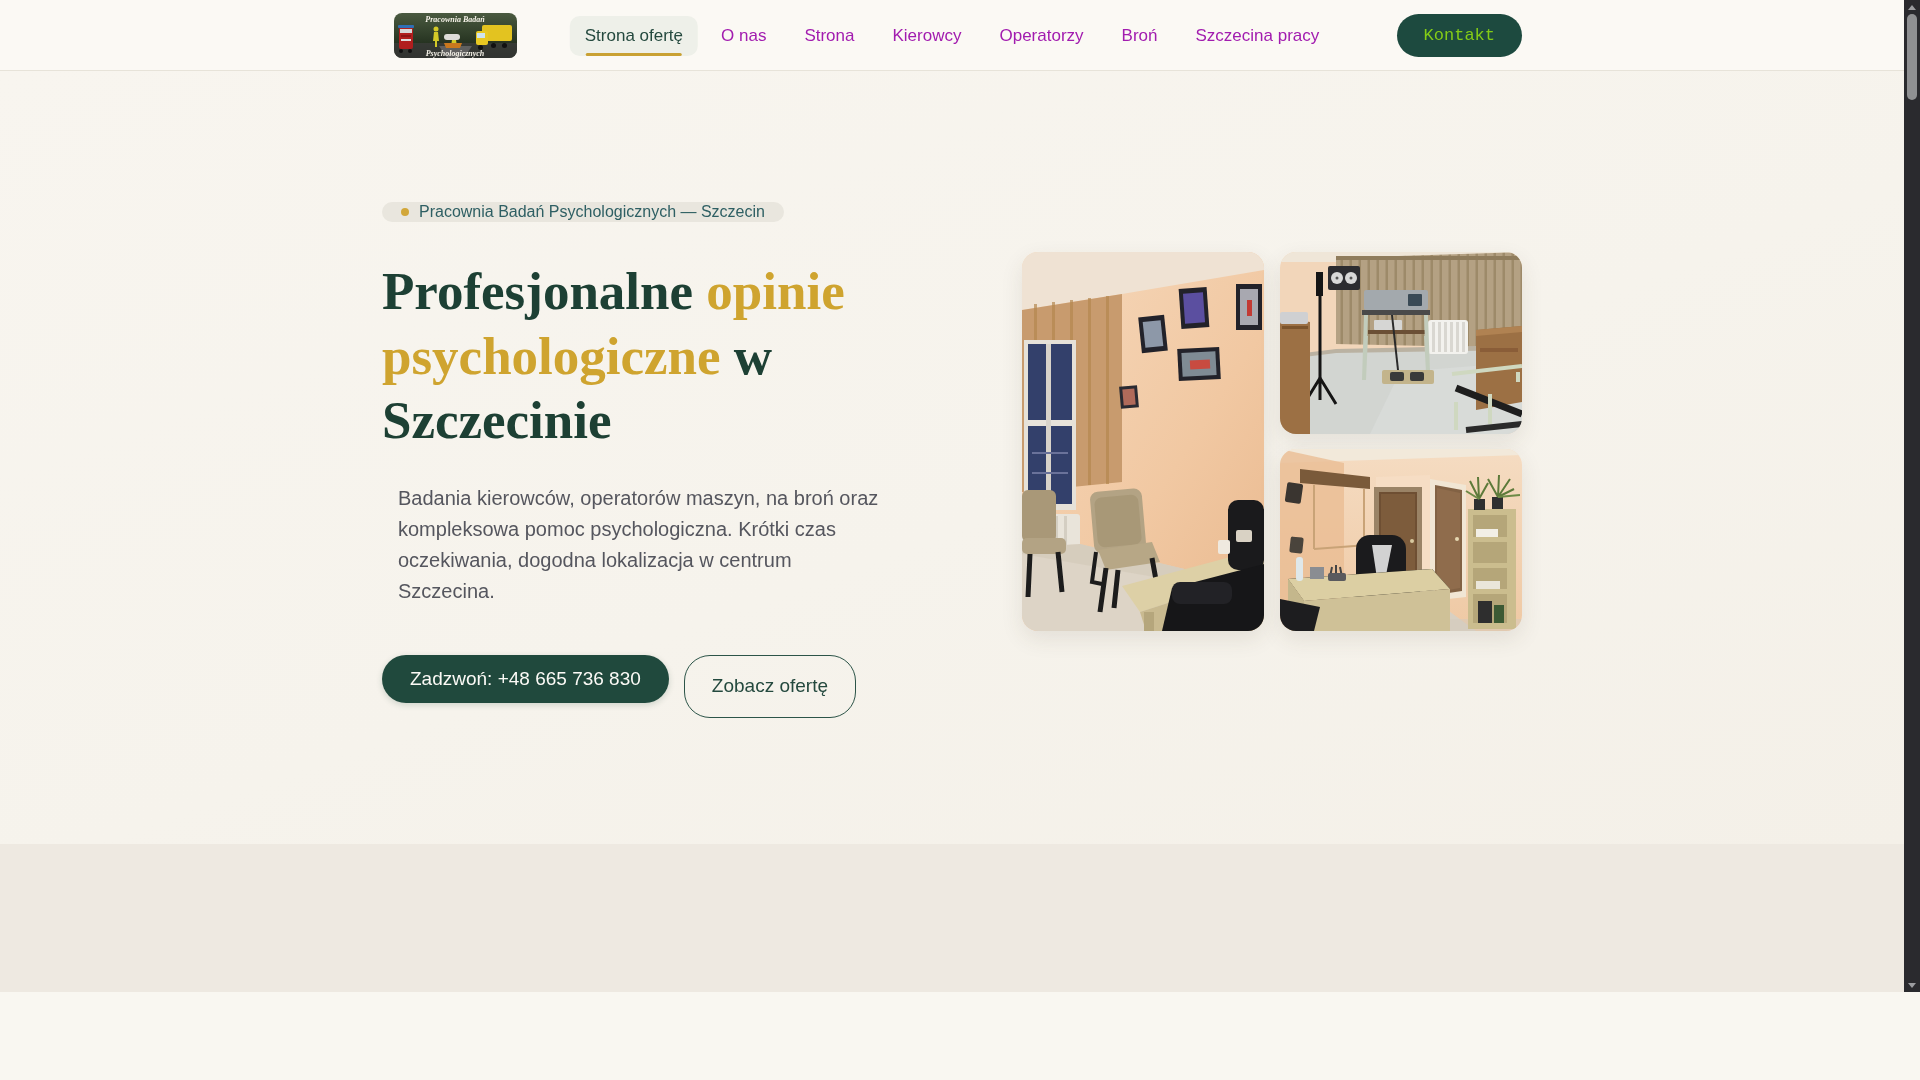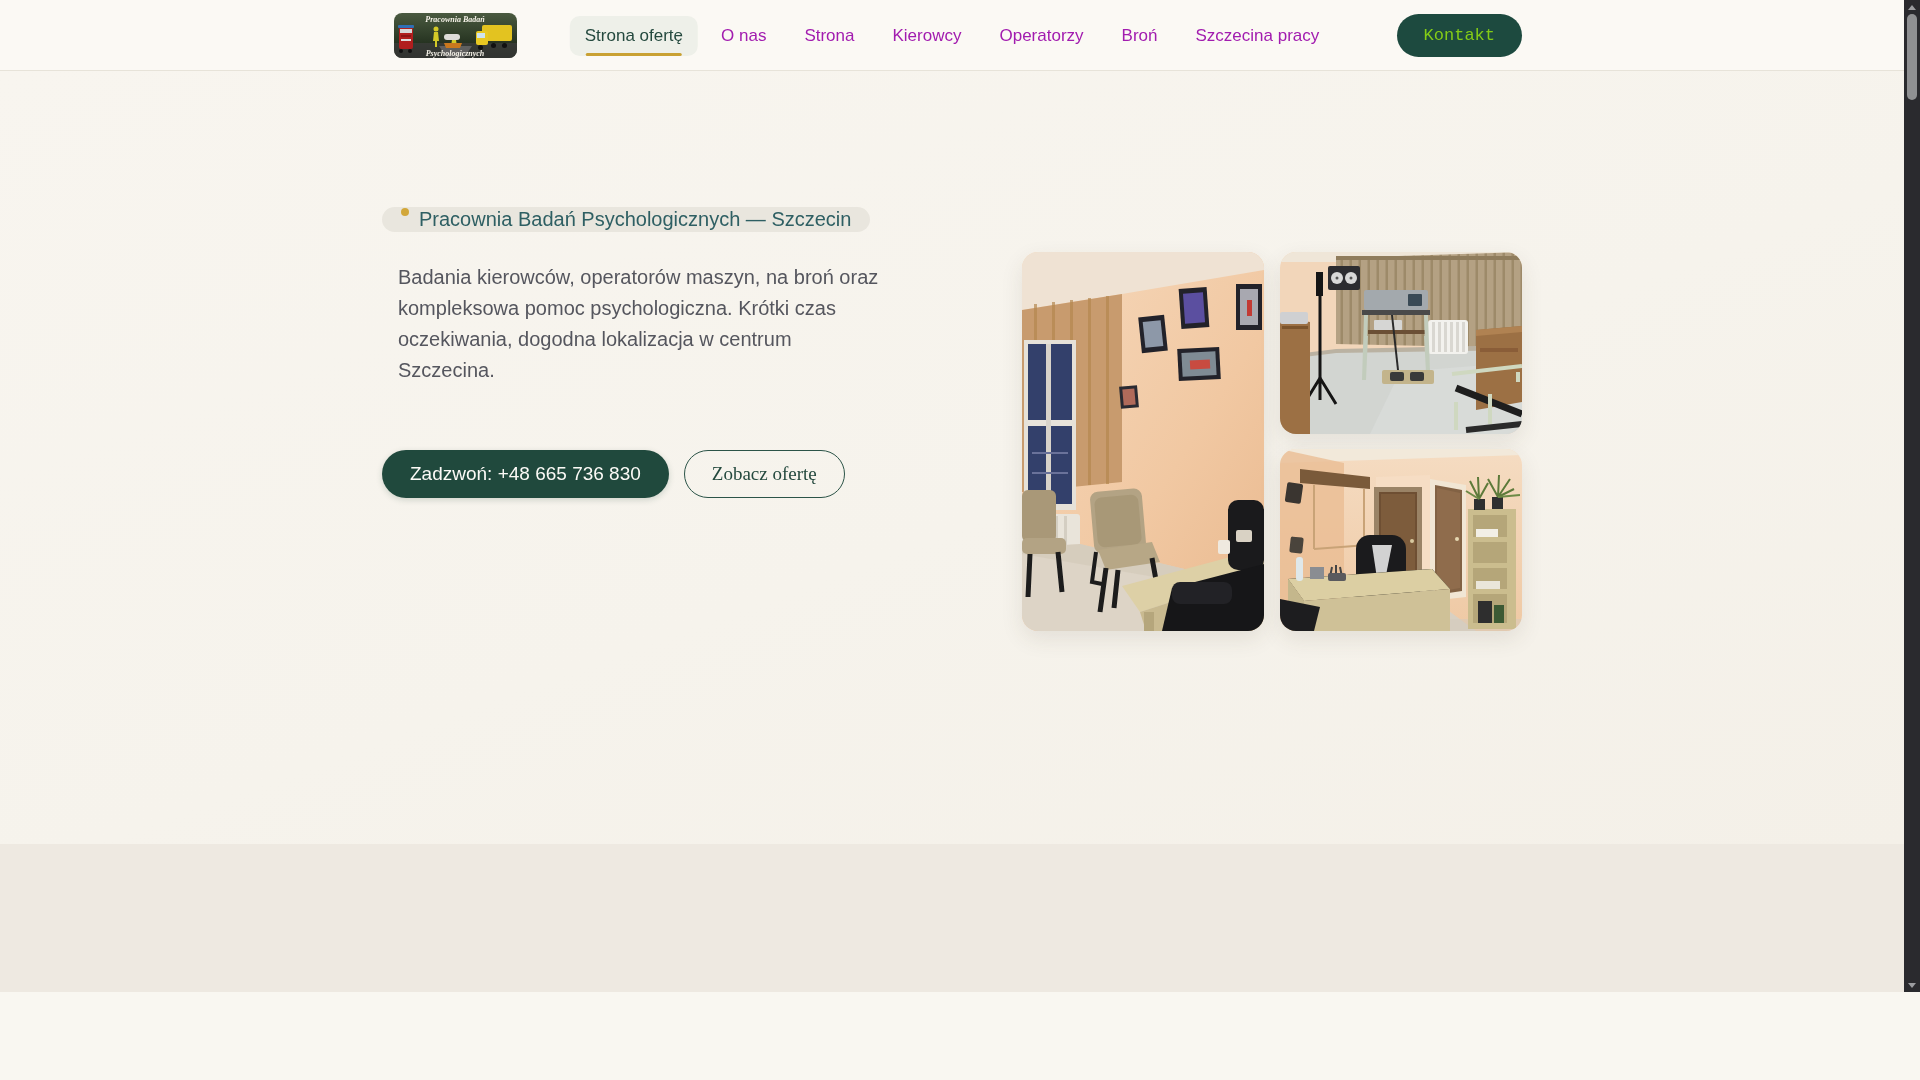--- a/index.html
+++ b/index.html
@@ -36,48 +36,47 @@
     background: #1d4a3f; color: #84cc16; border: none; font-size: 17px;
     padding: 12px 27px; border-radius: 24px; cursor: pointer; font-family: Liberation Mono, monospace;
   }
 
   
   .hero { background: linear-gradient(160deg, #f8f5ef 0%, #f6f3ec 55%, #f4f0e8 100%); height: 773px; }
   .hero-grid { display: flex; justify-content: space-between; padding-top: 131px; }
   .hero-left { width: 530px; }
 
   .badge {
-    display: inline-flex; align-items: flex-start; gap: 10px;
+    display: inline-flex; align-items: center; gap: 10px;
     background: #e9e6de; border-radius: 999px; padding: 1px 19px;
-    font-size: 20px; color: #2e5f63;
+    font-size: 16px; color: #2e5f63;
   }
   .badge .dot { width: 8px; height: 8px; border-radius: 50%; background: #d2a73a; display: inline-block; }
 
   h1.hero-heading {
     margin-top: 37px;
     font-family: "Liberation Serif", "DejaVu Serif", serif;
     font-weight: 700; font-size: 53px; line-height: 1.22; letter-spacing: 0px;
     color: #1d4034; width: 530px;
   }
   h1.hero-heading .hl { color: #cfa42f; }
 
   .hero-paragraph {
     margin-top: 30px; font-size: 20px; line-height: 31px; color: #55565e; width: 482px; margin-left: 16px;
   }
 
   .hero-buttons { margin-top: 48px; display: flex; gap: 15px; }
   .btn-primary {
     background: #20493d; color: #fbfaf6; border: none; font-family: inherit;
     font-size: 19px; padding: 0 28px; height: 48px; border-radius: 26px; cursor: pointer;
     box-shadow: 0 2px 6px rgba(29,64,52,.18);
-    margin-top: 16px;
   }
   .btn-secondary {
-    background: transparent; color: #24493e; border: 1px solid #2c5448; font-family: Liberation Serif, serif;
-    font-size: 19px; padding: 0 27px; height: 48px; border-radius: 26px; cursor: pointer; margin-top: 16px;
+    background: transparent; color: #24493e; border: 1px solid #2c5448; font-family: Liberation Sans, sans-serif;
+    font-size: 19px; padding: 0 27px; height: 63px; border-radius: 26px; cursor: pointer;
   }
 
   .hero-right { width: 500px; margin-top: 50px; display: flex; gap: 16px; flex: 0 0 auto; }
   .photo { border-radius: 16px; overflow: hidden; box-shadow: 0 8px 22px rgba(70,60,40,.10); }
   .photo svg { display: block; }
   .photo-tall { width: 242px; height: 379px; }
   .photo-col { display: flex; flex-direction: column; gap: 15px; }
   .photo-small { width: 242px; height: 182px; }
 
   
@@ -164,20 +163,21 @@
 
   <section class="hero">
     <div class="container hero-grid">
 
       <div class="hero-left">
         <span class="badge">
           <span class="dot"></span>
           <span>Pracownia Badań Psychologicznych — Szczecin</span>
         </span>
 
+        <h1 class="hero-heading"><span>Profesjonalne </span><span class="hl">opinie psychologiczne</span><span> w Szczecinie</span></h1>
 
         <p class="hero-paragraph">Badania kierowców, operatorów maszyn, na broń oraz kompleksowa pomoc psychologiczna. Krótki czas oczekiwania, dogodna lokalizacja w centrum Szczecina.</p>
 
         <div class="hero-buttons">
           <button class="btn-primary">Zadzwoń: +48 665 736 830</button>
           <button class="btn-secondary">Zobacz ofertę</button>
         </div>
       </div>
 
       <div class="hero-right">

